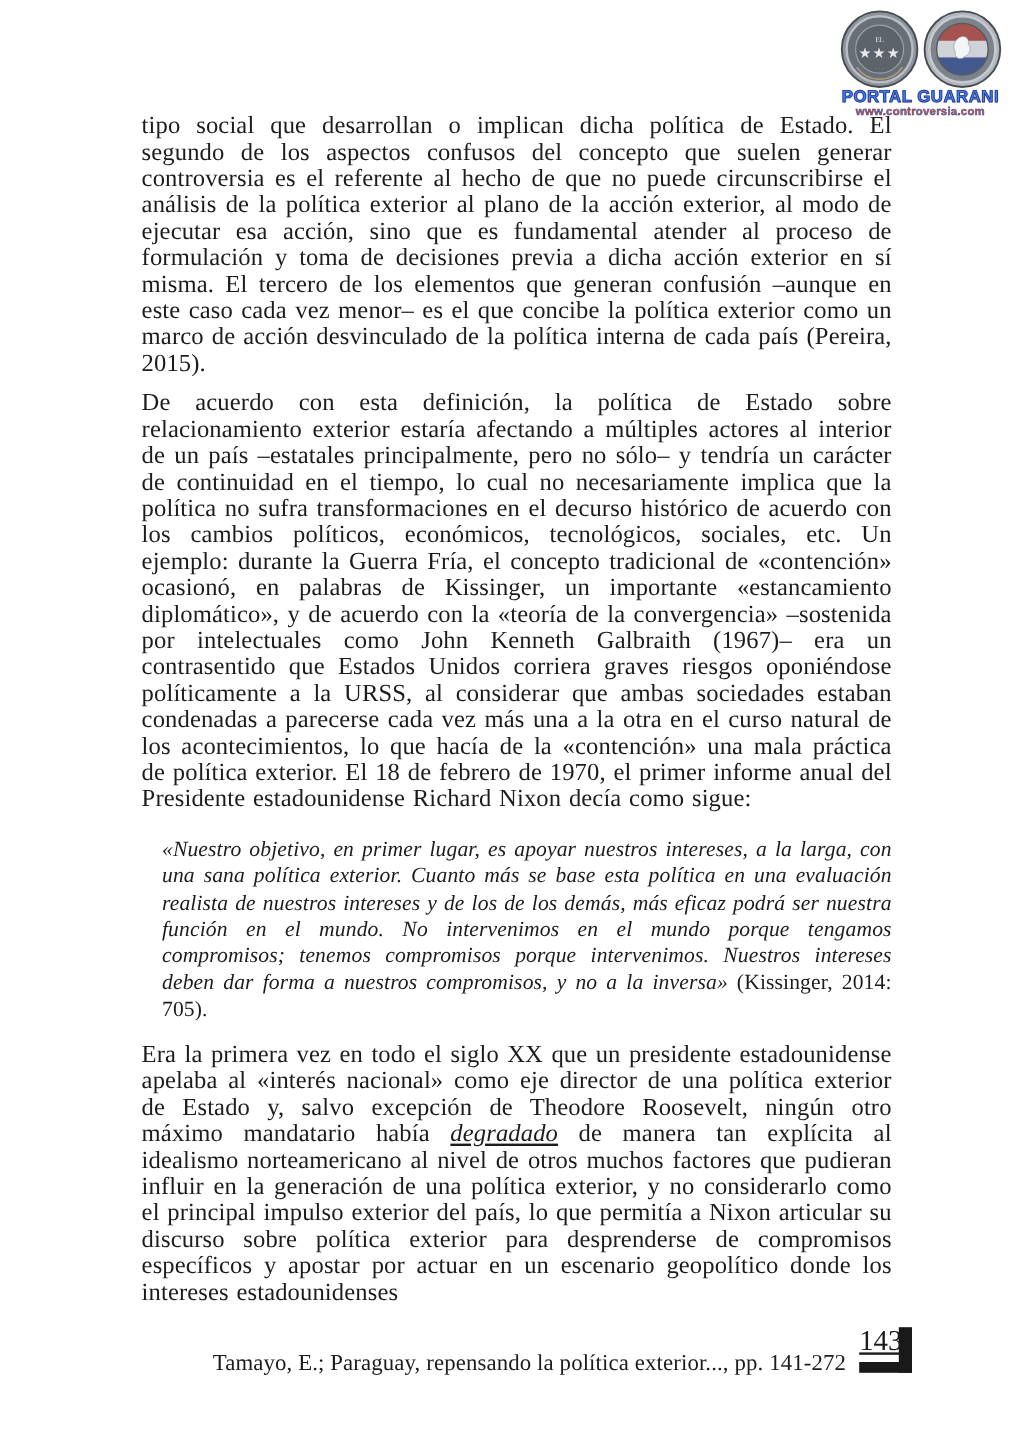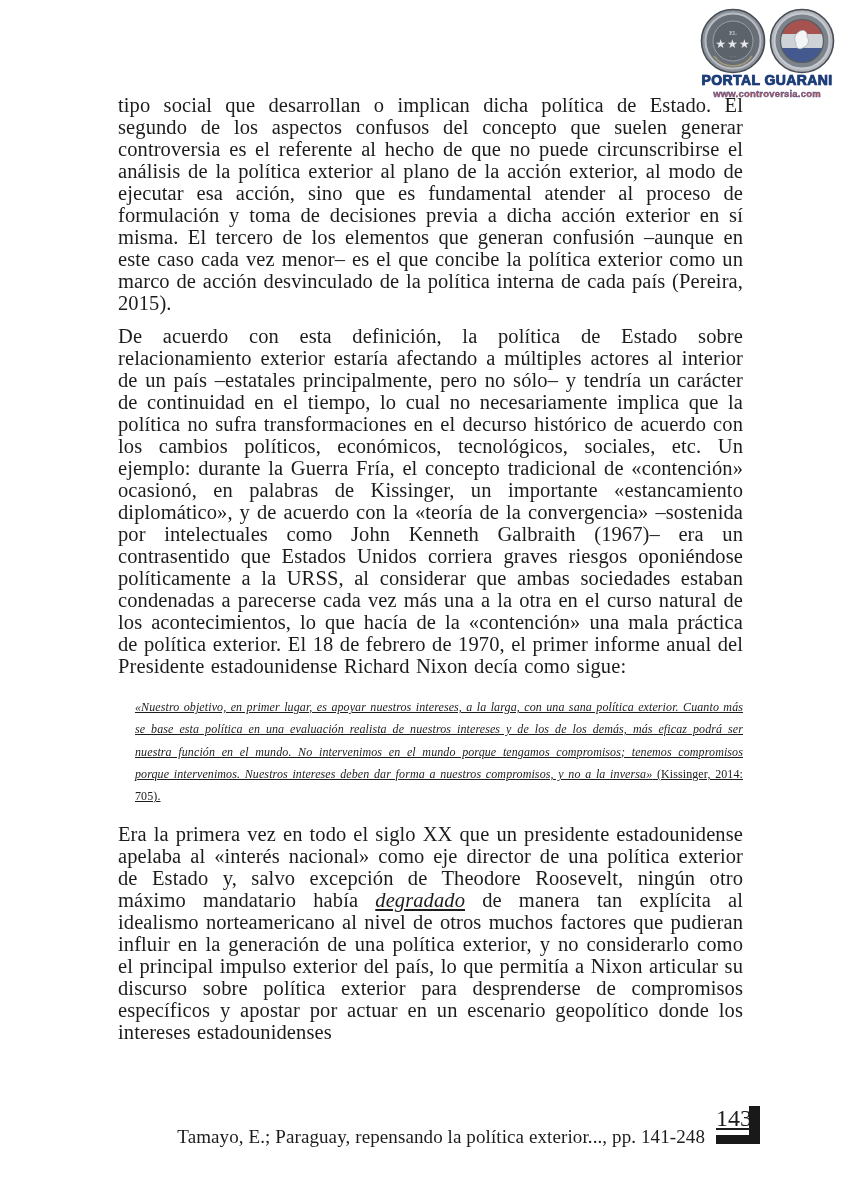--- a/index.html
+++ b/index.html
@@ -23,24 +23,23 @@
     font-size: 20.5px;
     line-height: 22px;
     letter-spacing: 0.1px;
     word-spacing: 1.2px;
   }
   .text-block p { margin: 0 0 11px 11px; }
   .text-block p:last-child { margin-bottom: 0; }
 
   blockquote {
     margin: 19px 0 16px 28px;
-    font-size: 12px;
+    font-size: 18px;
     line-height: 22.3px;
     word-spacing: 1px;
-    text-decoration: underline;
   }
   .quote-italic { font-style: italic; }
   .quote-cite { font-style: normal; }
   em.word-emphasis { font-style: italic; text-decoration: underline; }
 
   
   .logo {
     position: absolute;
     top: 8px;
     right: 5px;
@@ -49,21 +48,21 @@
     z-index: 5;
   }
   .seals { display: flex; justify-content: center; gap: 3px; }
   .seal svg { display: block; }
   .logo-title {
     margin-top: -2px;
     font-family: "Liberation Sans", sans-serif;
     font-weight: bold;
     font-size: 14px;
     letter-spacing: 0.4px;
-    color: #0c4a6e;
+    color: #3b82f6;
     -webkit-text-stroke: 0.7px #2b3480;
     text-shadow: 0 0 1px #2b3480;
     white-space: nowrap;
   }
   .logo-url {
     margin-top: 0px;
     font-family: "Liberation Sans", sans-serif;
     font-weight: bold;
     font-size: 9.5px;
     letter-spacing: 0.2px;
@@ -140,18 +139,18 @@
     <div class="logo-url">www.controversia.com</div>
   </div>
 
   <main class="text-block">
     <p>tipo social que desarrollan o implican dicha política de Estado. El segundo de los aspectos confusos del concepto que suelen generar controversia es el referente al hecho de que no puede circunscribirse el análisis de la política exterior al plano de la acción exterior, al modo de ejecutar esa acción, sino que es fundamental atender al proceso de formulación y toma de decisiones previa a dicha acción exterior en sí misma. El tercero de los elementos que generan confusión –aunque en este caso cada vez menor– es el que concibe la política exterior como un marco de acción desvinculado de la política interna de cada país (Pereira, 2015).</p>
     <p>De acuerdo con esta definición, la política de Estado sobre relacionamiento exterior estaría afectando a múltiples actores al interior de un país –estatales principalmente, pero no sólo– y tendría un carácter de continuidad en el tiempo, lo cual no necesariamente implica que la política no sufra transformaciones en el decurso histórico de acuerdo con los cambios políticos, económicos, tecnológicos, sociales, etc. Un ejemplo: durante la Guerra Fría, el concepto tradicional de «contención» ocasionó, en palabras de Kissinger, un importante «estancamiento diplomático», y de acuerdo con la «teoría de la convergencia» –sostenida por intelectuales como John Kenneth Galbraith (1967)– era un contrasentido que Estados Unidos corriera graves riesgos oponiéndose políticamente a la URSS, al considerar que ambas sociedades estaban condenadas a parecerse cada vez más una a la otra en el curso natural de los acontecimientos, lo que hacía de la «contención» una mala práctica de política exterior. El 18 de febrero de 1970, el primer informe anual del Presidente estadounidense Richard Nixon decía como sigue:</p>
     <blockquote><span class="quote-italic">«Nuestro objetivo, en primer lugar, es apoyar nuestros intereses, a la larga, con una sana política exterior. Cuanto más se base esta política en una evaluación realista de nuestros intereses y de los de los demás, más eficaz podrá ser nuestra función en el mundo. No intervenimos en el mundo porque tengamos compromisos; tenemos compromisos porque intervenimos. Nuestros intereses deben dar forma a nuestros compromisos, y no a la inversa»</span><span class="quote-cite"> (Kissinger, 2014: 705).</span></blockquote>
     <p><span>Era la primera vez en todo el siglo XX que un presidente estadounidense apelaba al «interés nacional» como eje director de una política exterior de Estado y, salvo excepción de Theodore Roosevelt, ningún otro máximo mandatario había </span><em class="word-emphasis">degradado</em><span> de manera tan explícita al idealismo norteamericano al nivel de otros muchos factores que pudieran influir en la generación de una política exterior, y no considerarlo como el principal impulso exterior del país, lo que permitía a Nixon articular su discurso sobre política exterior para desprenderse de compromisos específicos y apostar por actuar en un escenario geopolítico donde los intereses estadounidenses</span></p>
   </main>
 
-  <div class="footer-citation">Tamayo, E.; Paraguay, repensando la política exterior..., pp. 141-248</div>
+  <div class="footer-citation">Tamayo, E.; Paraguay, repensando la política exterior..., pp. 141-272</div>
   <div class="page-corner">
     <span class="page-number">143</span>
   </div>
 
 </div>
 
 </body></html>

